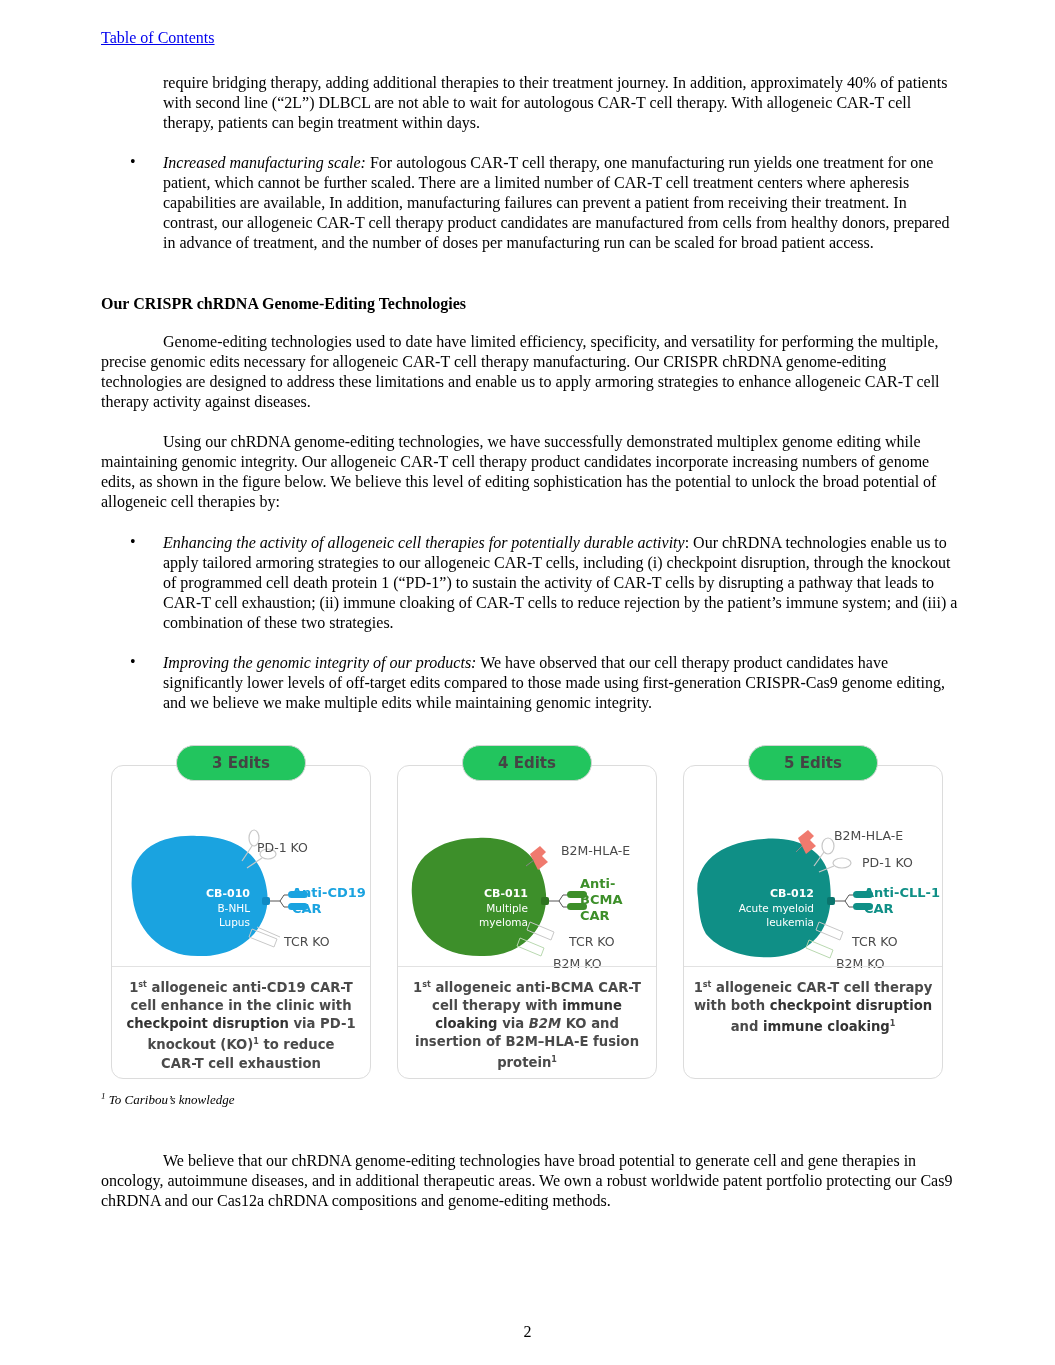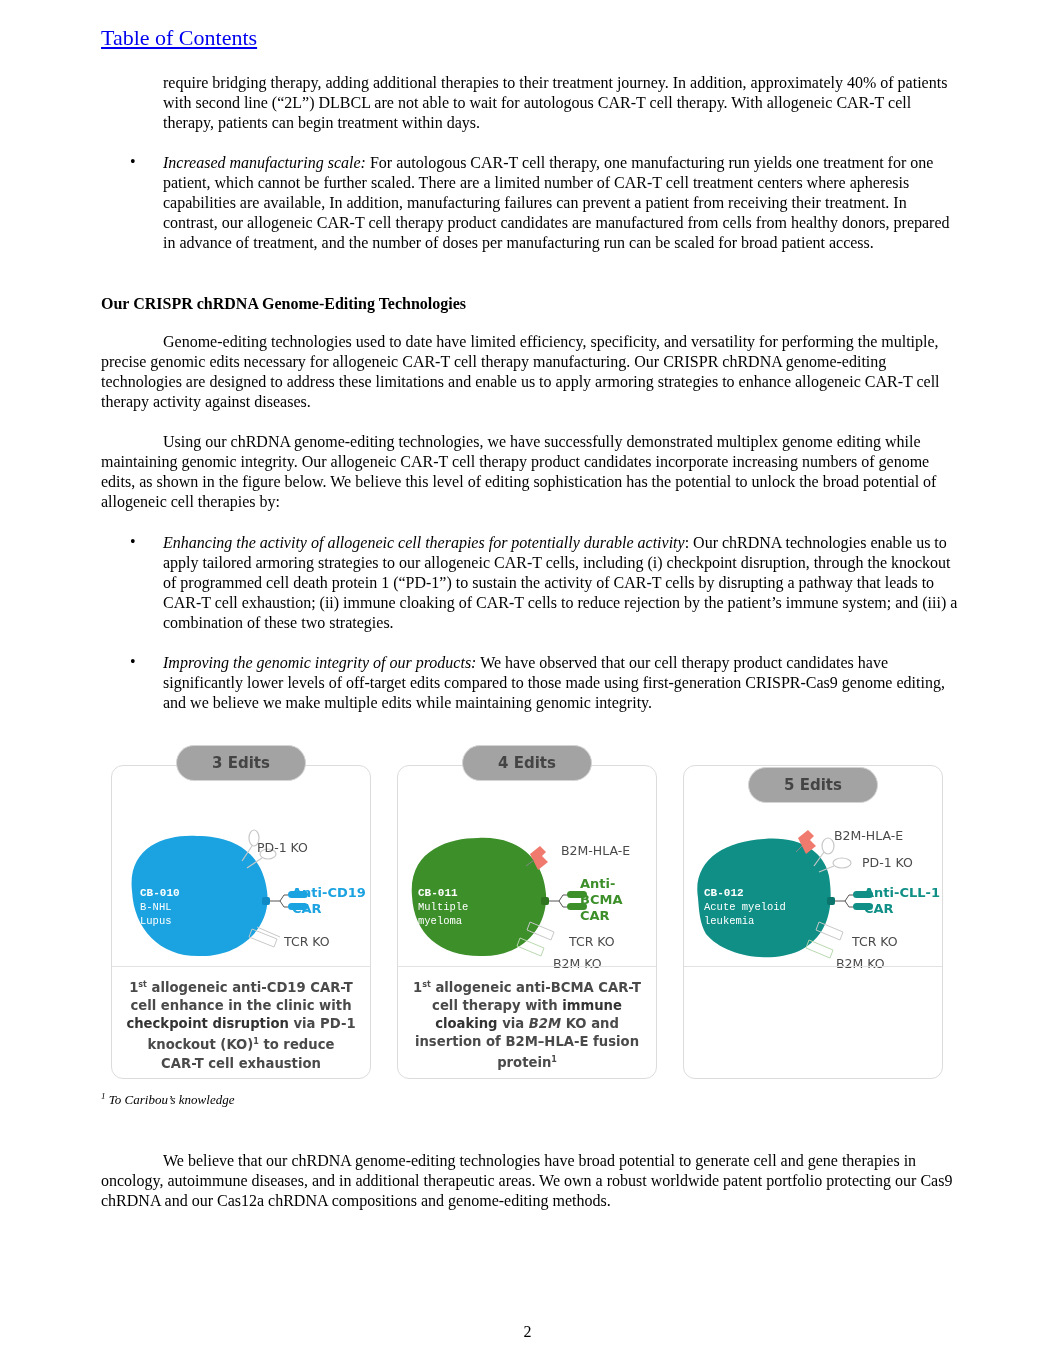--- a/index.html
+++ b/index.html
@@ -1,41 +1,41 @@
 <!DOCTYPE html>
 <html><head>
 <meta charset="utf-8">
 <style>
   html, body { margin: 0; padding: 0; background: #ffffff; }
   body { width: 1055px; height: 1365px; position: relative; overflow: hidden;
          font-family: "Liberation Serif", serif; font-size: 16px; color: #000; }
   .toc { position: absolute; left: 101px; top: 28px; color: #1a0dab; color: #0000ee;
-         text-decoration: underline; font-size: 22px; line-height: 19px; cursor: pointer; }
+         text-decoration: underline; font-size: 16px; line-height: 19px; cursor: pointer; }
   .block { position: absolute; left: 101px; width: 860px; line-height: 20px; }
   .indent-block { left: 163px; width: 800px; }
   .bullet { position: absolute; left: 130px; }
   .para-indent { text-indent: 62px; }
   .heading { font-weight: bold; }
   em { font-style: italic; }
 
   
   .figure { position: absolute; left: 108px; top: 745px; width: 840px; height: 336px; }
   .panel { position: absolute; top: 20px; width: 258px; height: 312px; border: 1.5px solid #dcdcdc;
            border-radius: 12px; background: #fff; font-family: "DejaVu Sans", sans-serif; }
   .panel .divider { position: absolute; left: 0; right: 0; top: 200px; border-top: 1.5px solid #e2e2e2; }
   .pill { position: absolute; top: 0; width: 128px; height: 34px; border: 1.5px solid #d4d4d4; border-radius: 18px;
-          background: #a3a3a3; display: flex; align-items: center; justify-content: center;
+          background: #22c55e; display: flex; align-items: center; justify-content: center;
           font-family: "DejaVu Sans", sans-serif; font-weight: bold; font-size: 15px; color: #444; }
   .caption { position: absolute; left: 8px; right: 8px; top: 210px; text-align: center; font-size: 13.2px; line-height: 18px; color: #4a4a4a; font-weight: bold; }
   .caption b { color: #333; }
   .caption sup { font-size: 8px; }
   .cell-svg { position: absolute; left: 0; top: 40px; }
   .label { position: absolute; font-size: 12.5px; color: #4a4a4a; }
   .car-label { position: absolute; font-size: 13px; font-weight: bold; line-height: 16px; }
-  .cell-text { position: absolute; text-align: left; color: #fff; font-size: 10.5px; line-height: 14px; width: 110px; font-family: Liberation Mono, monospace; }
+  .cell-text { position: absolute; text-align: right; color: #fff; font-size: 10.5px; line-height: 14px; width: 110px; }
   .cell-text b { font-size: 11px; }
 
   .footnote { position: absolute; left: 101px; top: 1091px; font-style: italic; font-size: 13px; }
   .footnote sup { font-size: 9px; }
   .page-num { position: absolute; left: 0; width: 1055px; top: 1323px; text-align: center; font-size: 16px; }
 </style>
 </head>
 <body>
 
 <a class="toc">Table of Contents</a>
@@ -173,22 +173,27 @@
       <b>CB-012</b><br><span>Acute myeloid</span><br><span>leukemia</span>
     </div>
     <div class="label" style="left:150px; top:62px;">B2M-HLA-E</div>
     <div class="label" style="left:178px; top:89px;">PD-1 KO</div>
     <div class="car-label" style="left:180px; top:119px; color:#0f8f86;">
       <span>Anti-CLL-1</span><br><span>CAR</span>
     </div>
     <div class="label" style="left:168px; top:168px;">TCR KO</div>
     <div class="label" style="left:152px; top:190px;">B2M KO</div>
     <div class="divider"></div>
+    <div class="caption">
+      <span>1</span><sup>st</sup><span> allogeneic CAR-T cell therapy</span><br>
+      <span>with both </span><b>checkpoint disruption</b><br>
+      <span>and </span><b>immune cloaking</b><sup>1</sup>
+    </div>
   </div>
-  <div class="pill" style="left:640px;margin-top:22px;">5 Edits</div>
+  <div class="pill" style="left:640px;">5 Edits</div>
 </div>
 
 <div class="footnote">
   <sup>1</sup> <span>To Caribou’s knowledge</span>
 </div>
 
 <div class="block para-indent" style="top:1125px;margin-top:26px;">We believe that our chRDNA genome-editing technologies have broad potential to generate cell and gene therapies in oncology, autoimmune diseases, and in additional therapeutic areas. We own a robust worldwide patent portfolio protecting our Cas9 chRDNA and our Cas12a chRDNA compositions and genome-editing methods.</div>
 
 <div class="page-num">2</div>
 

